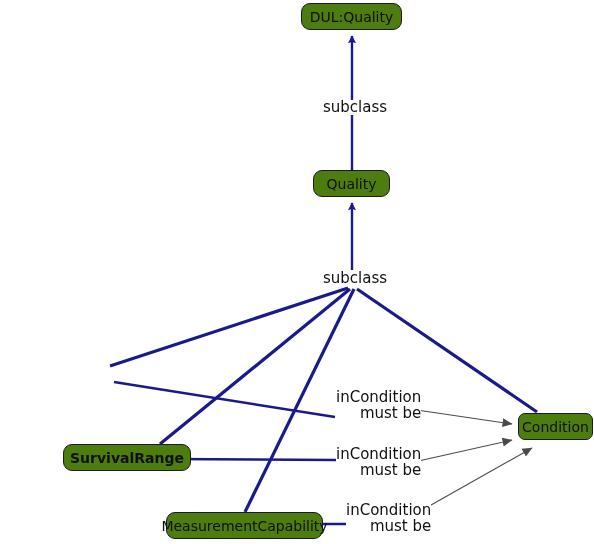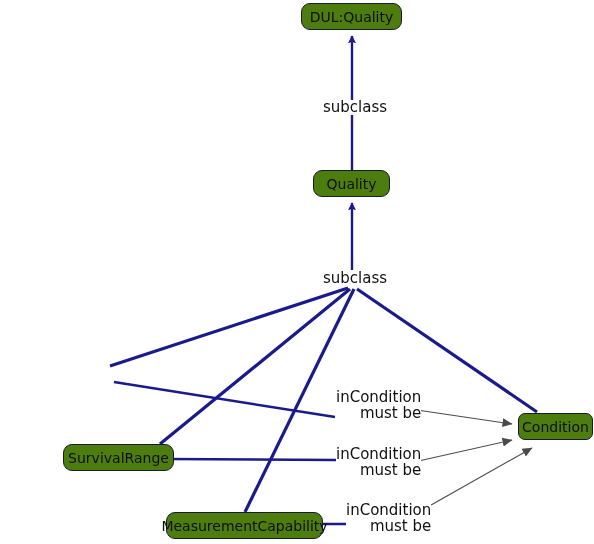--- a/index.html
+++ b/index.html
@@ -99,21 +99,21 @@
 
   <div class="node" style="left:301px; top:3px; width:101px; height:27px;">
     <span>DUL:Quality</span>
   </div>
 
   <div class="node" style="left:313px; top:170px; width:77px; height:27px;">
     <span>Quality</span>
   </div>
 
 
-  <div class="node" style="left:63px; top:444px; width:111px; height:27px;">
+  <div class="node" style="left:63px; top:444px; width:128px; height:27px;font-weight:bold;">
     <span>SurvivalRange</span>
   </div>
 
   <div class="node" style="left:166px; top:512px; width:157px; height:27px;">
     <span>MeasurementCapability</span>
   </div>
 
   <div class="node" style="left:518px; top:413px; width:75px; height:27px;border-radius:7px;">
     <span>Condition</span>
   </div>

